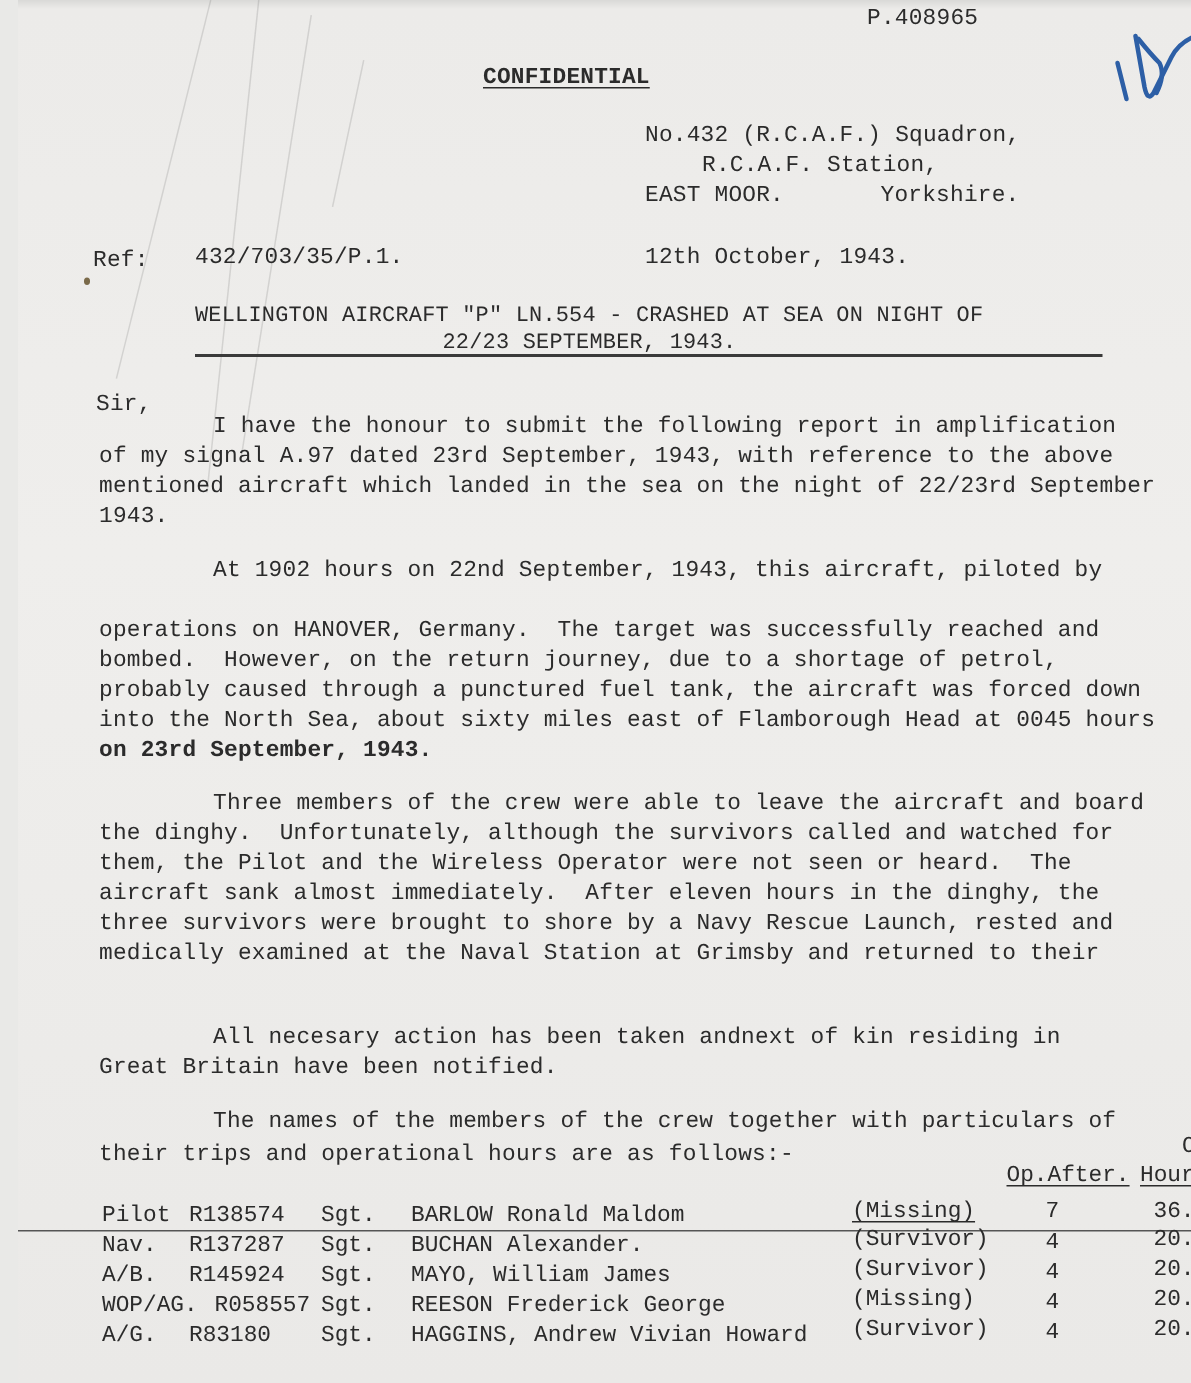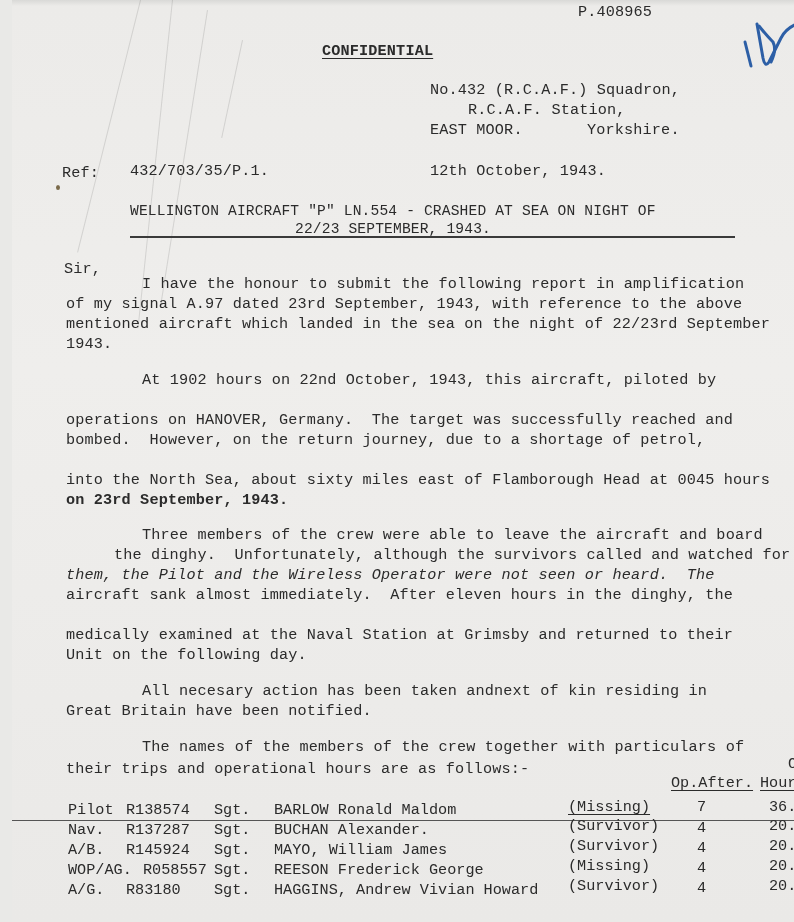--- a/index.html
+++ b/index.html
@@ -95,32 +95,33 @@
   <div class="t" style="left:283px;top:222px;font-size:14.6px;">22/23 SEPTEMBER, 1943.</div>
   <div class="rule" style="left:118px;top:236px;width:605px;"></div>
 
   <div class="t bold" style="left:52px;top:262px;">Sir,</div>
 
   <div class="t" style="left:130px;top:277px;">I have the honour to submit the following report in amplification</div>
   <div class="t" style="left:54px;top:297px;">of my signal A.97 dated 23rd September, 1943, with reference to the above</div>
   <div class="t" style="left:54px;top:317px;">mentioned aircraft which landed in the sea on the night of 22/23rd September</div>
   <div class="t" style="left:54px;top:337px;">1943.</div>
 
-  <div class="t" style="left:130px;top:373px;">At 1902 hours on 22nd October, 1943, this aircraft, piloted by</div>
+  <div class="t" style="left:130px;top:373px;">At 1902 hours on 22nd September, 1943, this aircraft, piloted by</div>
   <div class="t" style="left:54px;top:413px;">operations on HANOVER, Germany.  The target was successfully reached and</div>
   <div class="t" style="left:54px;top:433px;">bombed.  However, on the return journey, due to a shortage of petrol,</div>
+  <div class="t" style="left:54px;top:453px;">probably caused through a punctured fuel tank, the aircraft was forced down</div>
   <div class="t" style="left:54px;top:473px;">into the North Sea, about sixty miles east of Flamborough Head at 0045 hours</div>
   <div class="t" style="left:54px;top:493px;font-weight:bold;">on 23rd September, 1943.</div>
 
   <div class="t" style="left:130px;top:528px;">Three members of the crew were able to leave the aircraft and board</div>
-  <div class="t" style="left:54px;top:548px;margin-left:48px;">the dinghy.  Unfortunately, although the survivors called and watched for</div>
-  <div class="t" style="left:54px;top:568px;font-style:italic;">them, the Pilot and the Wireless Operator were not seen or heard.  The</div>
+  <div class="t" style="left:54px;top:548px;">the dinghy.  Unfortunately, although the survivors called and watched for</div>
+  <div class="t" style="left:54px;top:568px;">them, the Pilot and the Wireless Operator were not seen or heard.  The</div>
   <div class="t" style="left:54px;top:588px;">aircraft sank almost immediately.  After eleven hours in the dinghy, the</div>
+  <div class="t" style="left:54px;top:608px;">three survivors were brought to shore by a Navy Rescue Launch, rested and</div>
   <div class="t" style="left:54px;top:628px;">medically examined at the Naval Station at Grimsby and returned to their</div>
-  <div class="t" style="left:54px;top:648px;">Unit on the following day.</div>
 
   <div class="t" style="left:130px;top:684px;">All necesary action has been taken andnext of kin residing in</div>
   <div class="t" style="left:54px;top:704px;">Great Britain have been notified.</div>
 
   <div class="t" style="left:130px;top:740px;">The names of the members of the crew together with particulars of</div>
   <div class="t" style="left:54px;top:762px;">their trips and operational hours are as follows:-</div>
 
   <div class="col" style="left:776px;top:757px;">Op</div>
   <div class="col ul" style="left:659px;top:776px;">Op.After.</div>
   <div class="col ul" style="left:748px;top:776px;">Hour</div>

